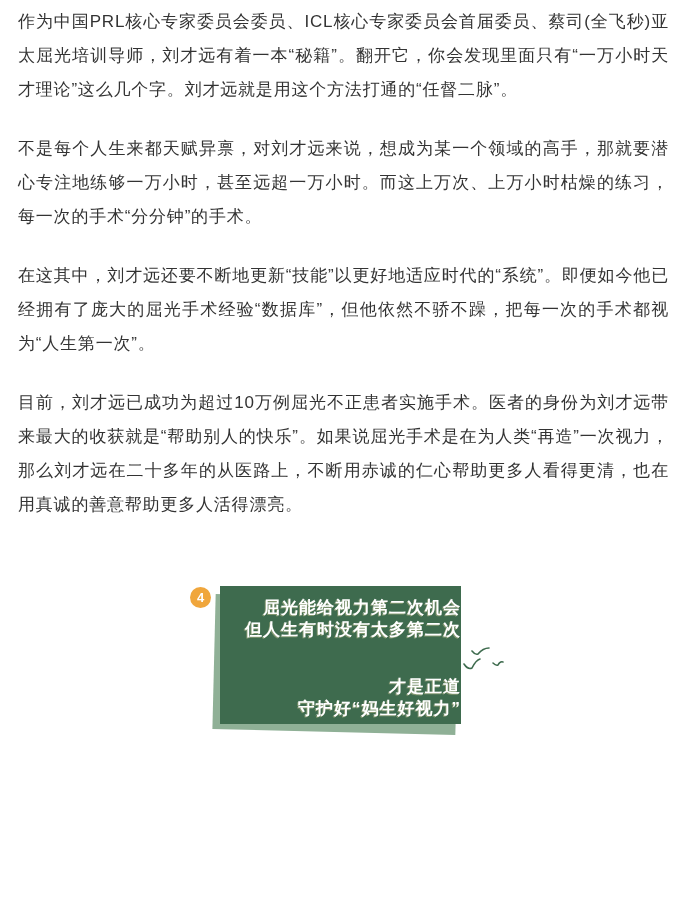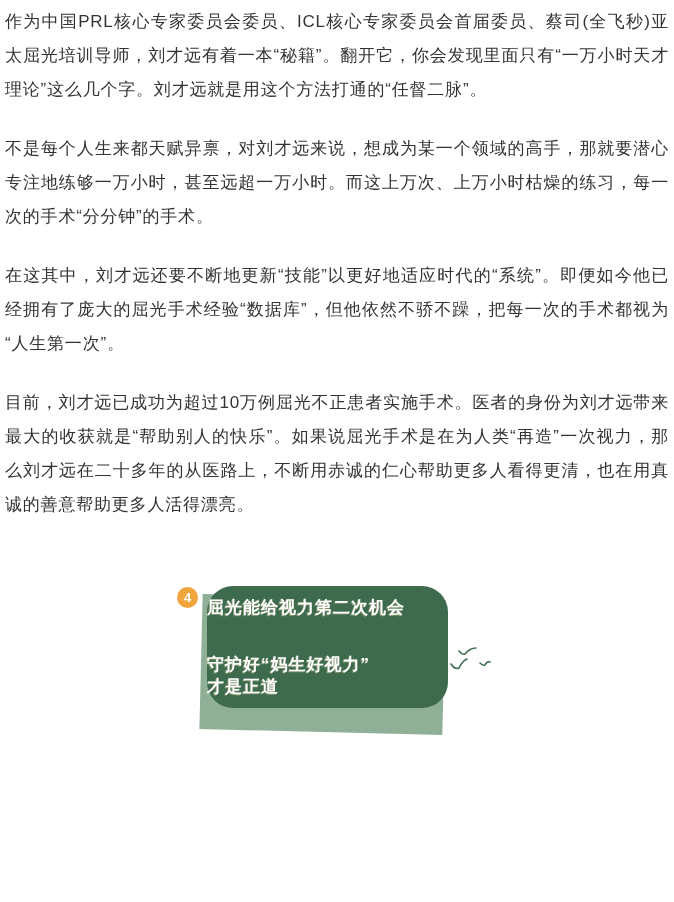--- a/index.html
+++ b/index.html
@@ -3,21 +3,21 @@
 <meta charset="utf-8">
 <style>
   html, body { margin: 0; padding: 0; }
   body {
     width: 674px;
     height: 902px;
     background: #ffffff;
     overflow: hidden;
     font-family: "Liberation Sans", "DejaVu Sans", sans-serif;
   }
-  .article { padding: 5px 5px 0 5px; }
+  .article { padding: 5px 5px 0 18px; }
   .para {
     font-size: 17px;
     line-height: 34px;
     letter-spacing: 0.8px;
     color: var(--body-text, #333333);
     margin: 0 0 25px 0;
     text-align: justify;
   }
   .banner {
     position: relative;
@@ -31,31 +31,30 @@
     width: 243px;
     height: 135px;
     background: var(--shadow-green, #8fb096);
     transform: rotate(1.4deg);
   }
   .quote-card {
     position: absolute;
     left: 202px;
     top: 0;
     width: 241px;
-    height: 122px;
+    height: 138px;
     box-sizing: border-box;
     padding-top: 11px;
     background: var(--card-green, #3e6b4e);
     color: var(--card-text, #ffffff);
     font-weight: bold;
     font-size: 17px;
     letter-spacing: 1px;
-    text-align: left;
+    text-align: right;
     text-shadow: -1px 1px 0 rgba(233, 216, 160, 0.40);
-    border-radius: 26px;
   }
   .card-line { line-height: 22px; height: 22px; white-space: nowrap; }
   .card-gap { height: 35px; }
   .badge {
     position: absolute;
     left: 172px;
     top: 1px;
     width: 21px;
     height: 21px;
     border-radius: 50%;
@@ -87,23 +86,24 @@
     <p class="para">作为中国PRL核心专家委员会委员、ICL核心专家委员会首届委员、蔡司(全飞秒)亚太屈光培训导师，刘才远有着一本“秘籍”。翻开它，你会发现里面只有“一万小时天才理论”这么几个字。刘才远就是用这个方法打通的“任督二脉”。</p>
     <p class="para">不是每个人生来都天赋异禀，对刘才远来说，想成为某一个领域的高手，那就要潜心专注地练够一万小时，甚至远超一万小时。而这上万次、上万小时枯燥的练习，每一次的手术“分分钟”的手术。</p>
     <p class="para">在这其中，刘才远还要不断地更新“技能”以更好地适应时代的“系统”。即便如今他已经拥有了庞大的屈光手术经验“数据库”，但他依然不骄不躁，把每一次的手术都视为“人生第一次”。</p>
     <p class="para">目前，刘才远已成功为超过10万例屈光不正患者实施手术。医者的身份为刘才远带来最大的收获就是“帮助别人的快乐”。如果说屈光手术是在为人类“再造”一次视力，那么刘才远在二十多年的从医路上，不断用赤诚的仁心帮助更多人看得更清，也在用真诚的善意帮助更多人活得漂亮。</p>
 
     <div class="banner">
       <div class="card-shadow"></div>
 
       <div class="quote-card">
         <div class="card-line">屈光能给视力第二次机会</div>
+        <div class="card-line">但人生有时没有太多第二次</div>
         <div class="card-gap"></div>
+        <div class="card-line">才是正道</div>
         <div class="card-line">守护好“妈生好视力”</div>
-        <div class="card-line">才是正道</div>
       </div>
 
       <div class="badge">
         <span>4</span>
       </div>
 
       <svg class="birds" width="48" height="30" viewBox="0 0 48 30" aria-hidden="true">
         <path d="M10,7 Q13,11 16,10 Q21,4 27,4"></path>
         <path d="M2,20 Q6,26 10,24 Q14,16 18,15"></path>
         <path d="M31,19 Q34,22 36,21 Q38,17 41,18"></path>

